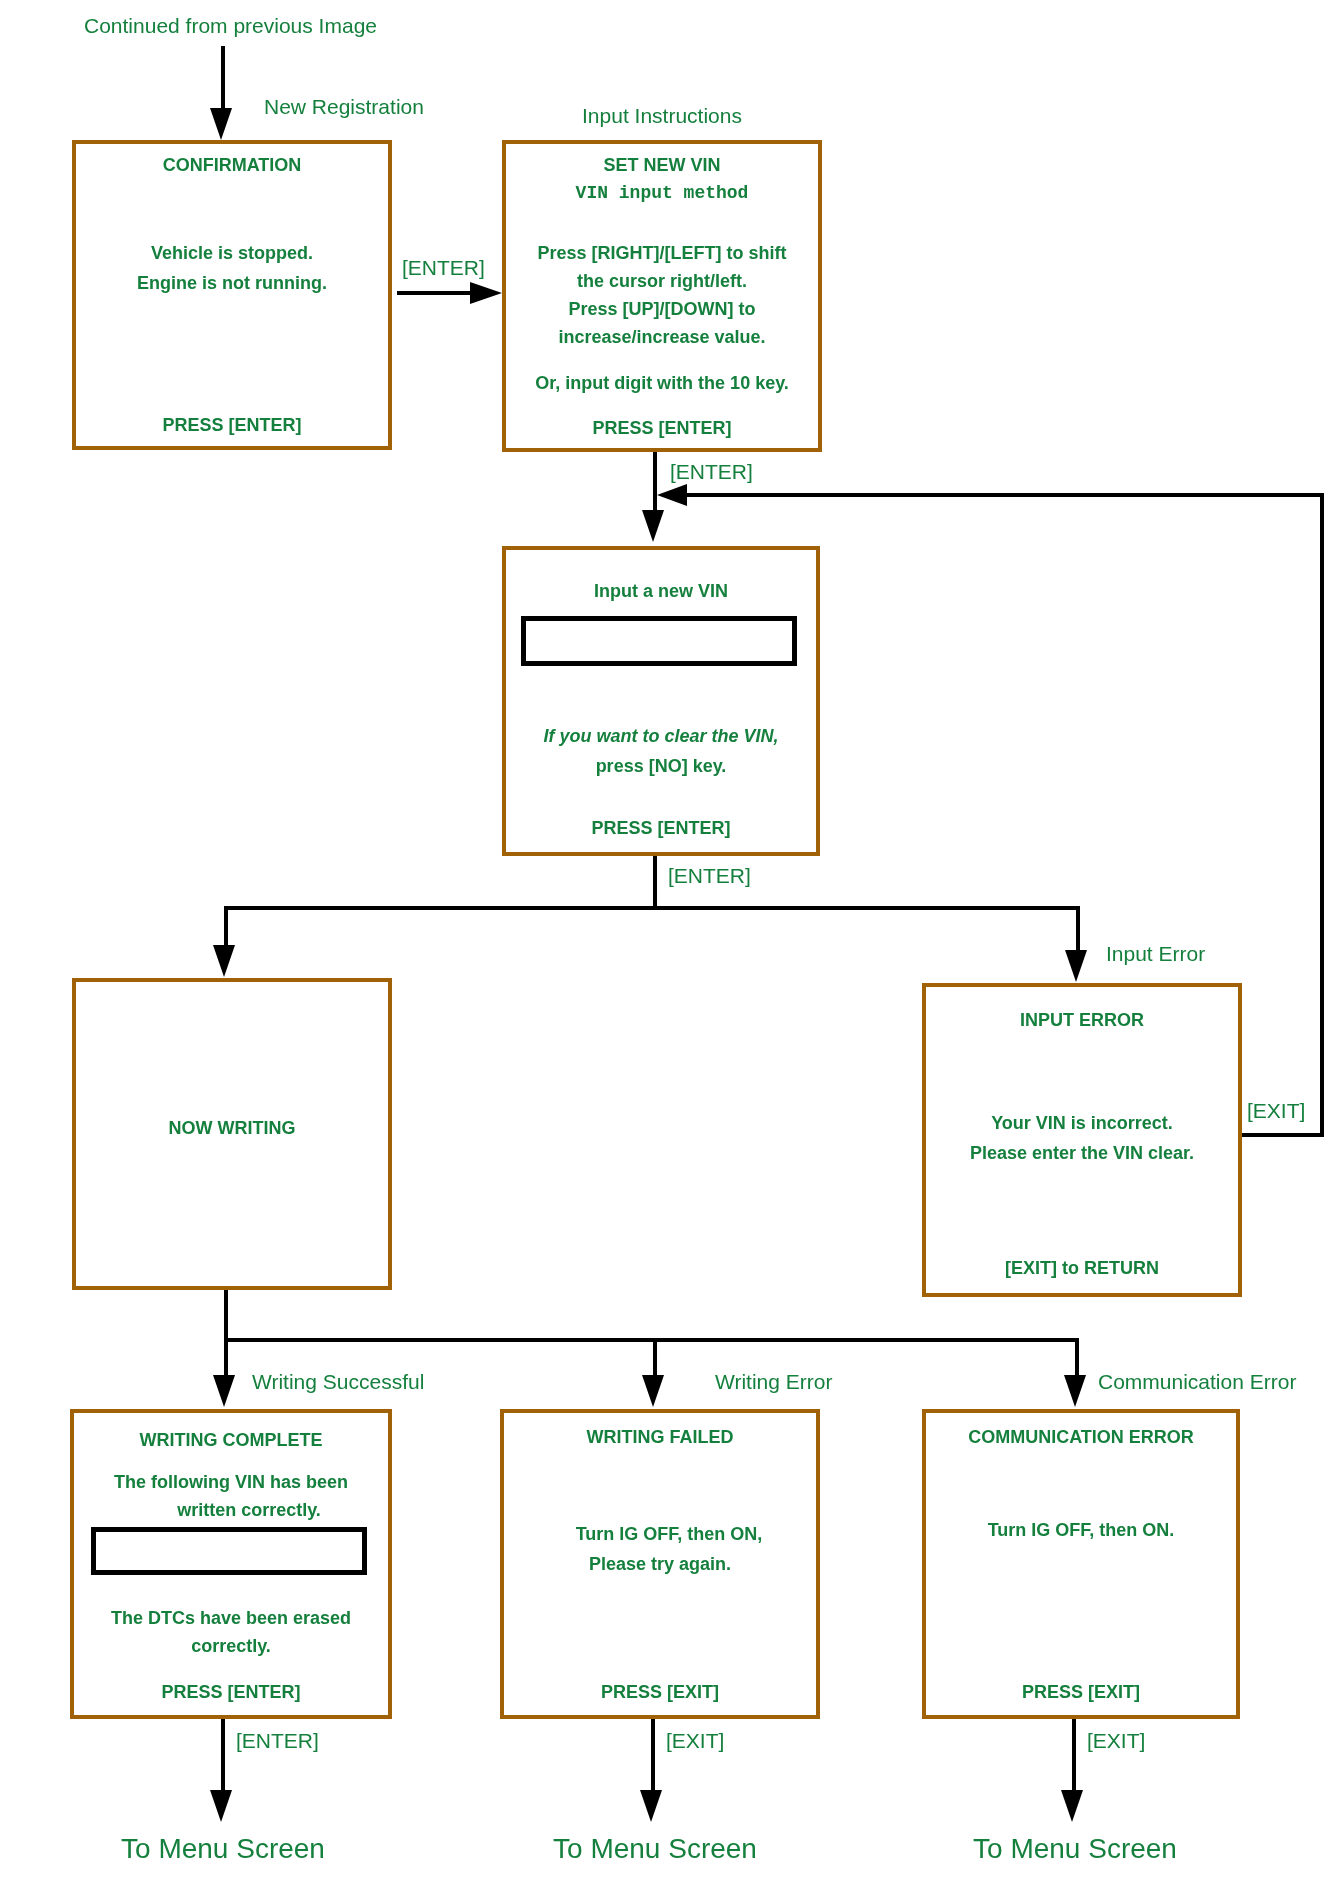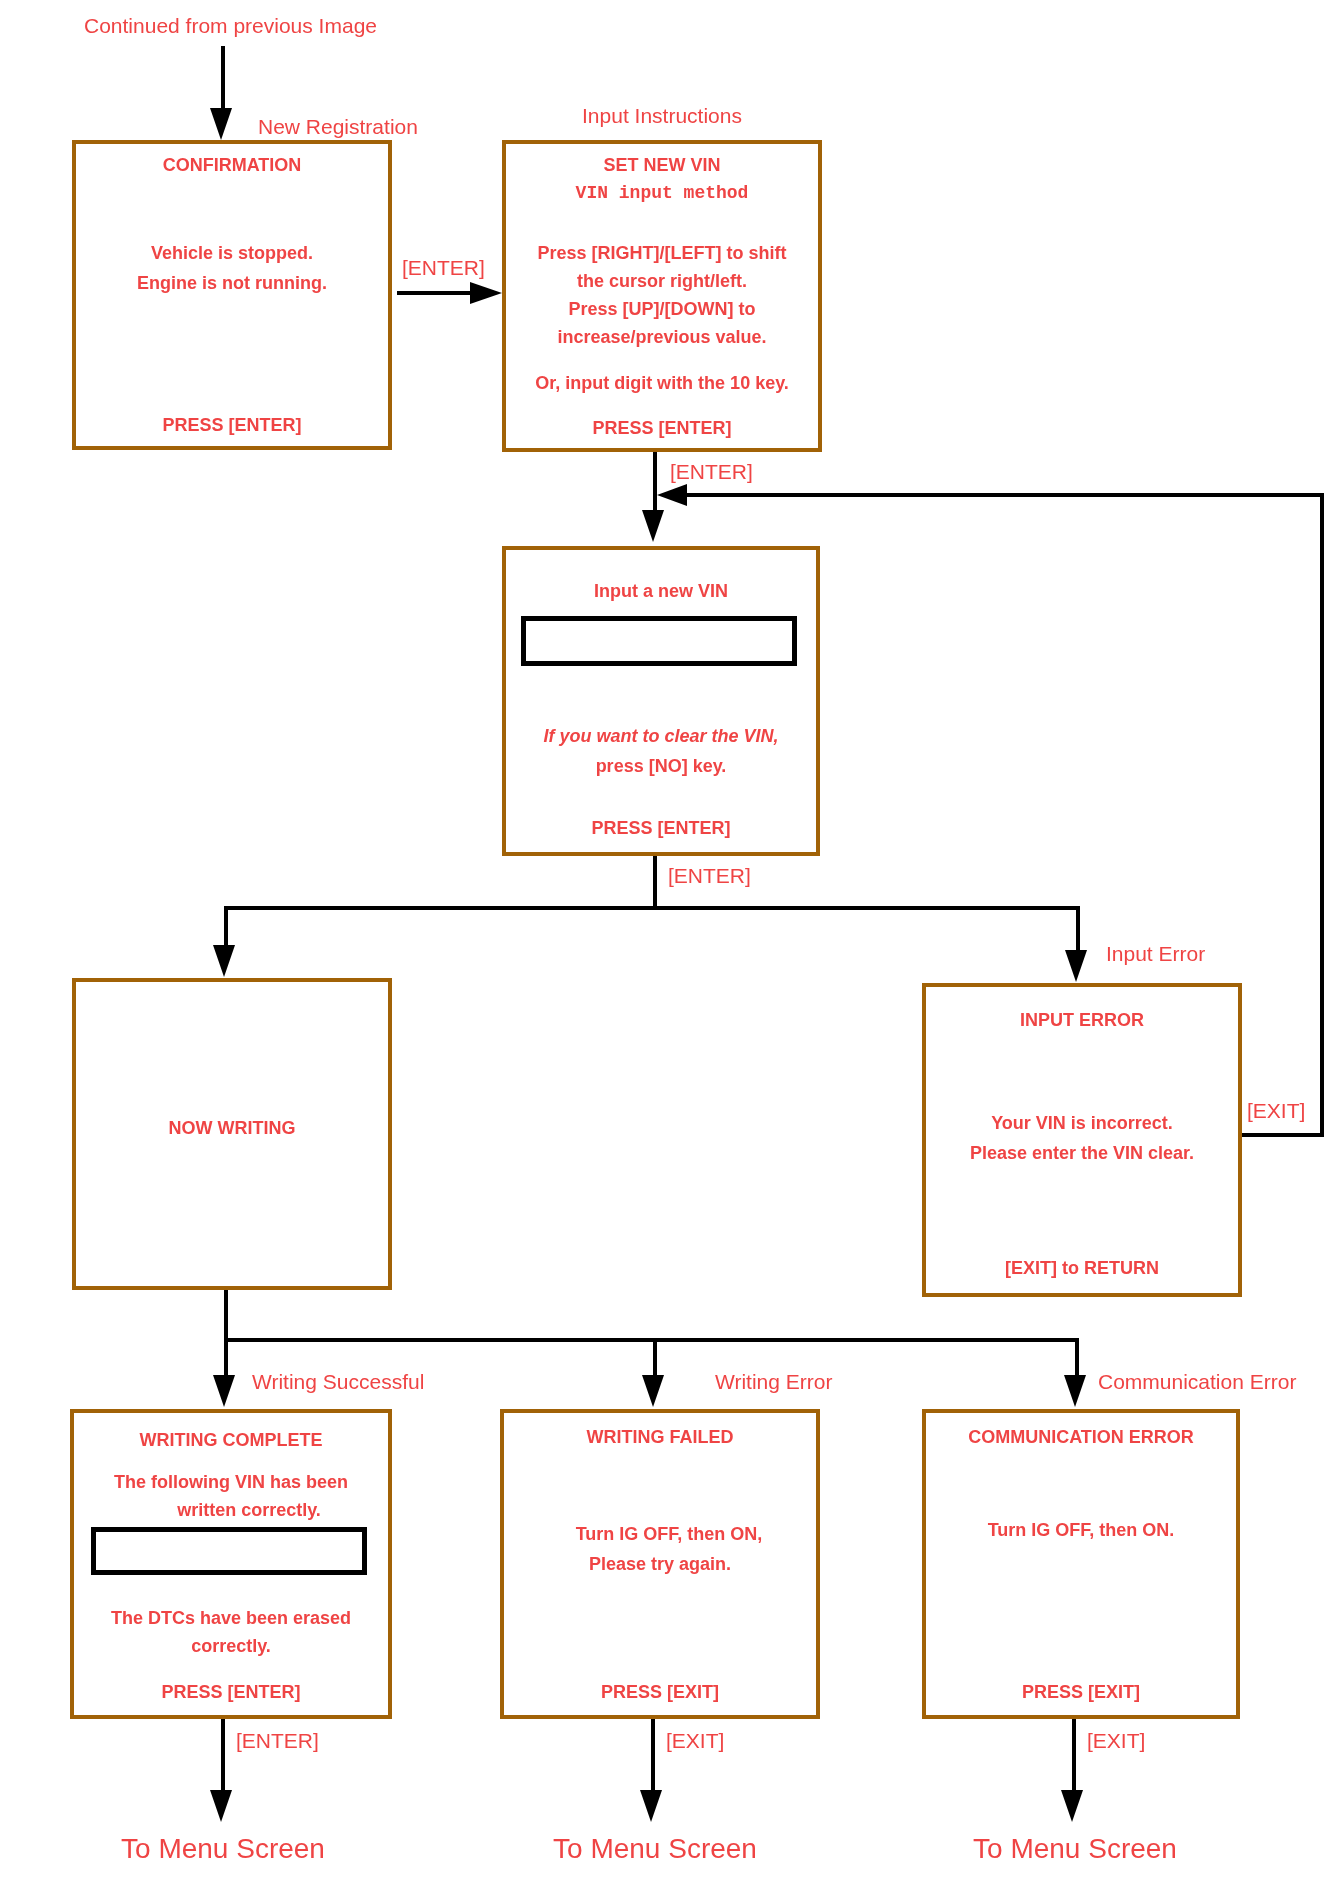--- a/index.html
+++ b/index.html
@@ -1,18 +1,18 @@
 <!DOCTYPE html>
 <html><head>
 <meta charset="utf-8">
 <style>
   html,body { margin:0; padding:0; background:#ffffff; }
   .canvas {
     position:relative; width:1100px; height:1884px; background:#ffffff;
-    font-family:"Liberation Sans", sans-serif; color:#ef4444;
+    font-family:"Liberation Sans", sans-serif; color:#15803d;
   }
   .box { position:absolute; border:4px solid #a16207; background:#fff; box-sizing:border-box; }
   .bt  { position:absolute; left:0; right:0; text-align:center;
          font-weight:bold; font-size:18px; line-height:22px; white-space:nowrap; }
   .lab { position:absolute; font-size:21px; line-height:24px; white-space:nowrap; }
   .lab-c { text-align:center; }
   .big { font-size:28px; line-height:32px; }
   .ln  { position:absolute; background:#000; }
   .field { position:absolute; border:5px solid #000; box-sizing:border-box; background:#fff; }
   .arrd { position:absolute; width:0; height:0;
@@ -26,21 +26,21 @@
           border-right:30px solid #000; }
 </style>
 </head>
 <body>
 
 <div class="canvas">
 
   <div class="lab" style="left:84px; top:14px;">Continued from previous Image</div>
   <div class="ln" style="left:221px; top:46px; width:4px; height:64px;"></div>
   <div class="arrd" style="left:210px; top:108px;"></div>
-  <div class="lab" style="left:258px; top:95px;margin-top:20px;">New Registration</div>
+  <div class="lab" style="left:264px; top:95px;">New Registration</div>
 
   <div class="lab" style="left:402px; top:256px;">[ENTER]</div>
   <div class="ln" style="left:397px; top:291px; width:75px; height:4px;"></div>
   <div class="arrr" style="left:470px; top:282px;"></div>
 
   <div class="lab lab-c" style="left:502px; top:104px; width:320px;">Input Instructions</div>
 
   <div class="ln" style="left:653px; top:452px; width:4px; height:60px;"></div>
   <div class="arrd" style="left:642px; top:510px;"></div>
   <div class="lab" style="left:670px; top:460px;">[ENTER]</div>
@@ -92,21 +92,21 @@
     <div class="bt" style="top:128px;">Engine is not running.</div>
     <div class="bt" style="top:270px;">PRESS [ENTER]</div>
   </div>
 
   <div class="box" style="left:502px; top:140px; width:320px; height:312px;">
     <div class="bt" style="top:10px;">SET NEW VIN</div>
     <div class="bt" style="top:38px;font-family:Liberation Mono, monospace;">VIN input method</div>
     <div class="bt" style="top:98px;">Press [RIGHT]/[LEFT] to shift</div>
     <div class="bt" style="top:126px;">the cursor right/left.</div>
     <div class="bt" style="top:154px;">Press [UP]/[DOWN] to</div>
-    <div class="bt" style="top:182px;">increase/previous value.</div>
+    <div class="bt" style="top:182px;">increase/increase value.</div>
     <div class="bt" style="top:228px;">Or, input digit with the 10 key.</div>
     <div class="bt" style="top:273px;">PRESS [ENTER]</div>
   </div>
 
   <div class="box" style="left:502px; top:546px; width:318px; height:310px;">
     <div class="bt" style="top:30px;">Input a new VIN</div>
     <div class="field bt" style="left:15px; top:66px; width:276px; height:50px;"></div>
     <div class="bt" style="top:175px;font-style:italic;">If you want to clear the VIN,</div>
     <div class="bt" style="top:205px;">press [NO] key.</div>
     <div class="bt" style="top:267px;">PRESS [ENTER]</div>

